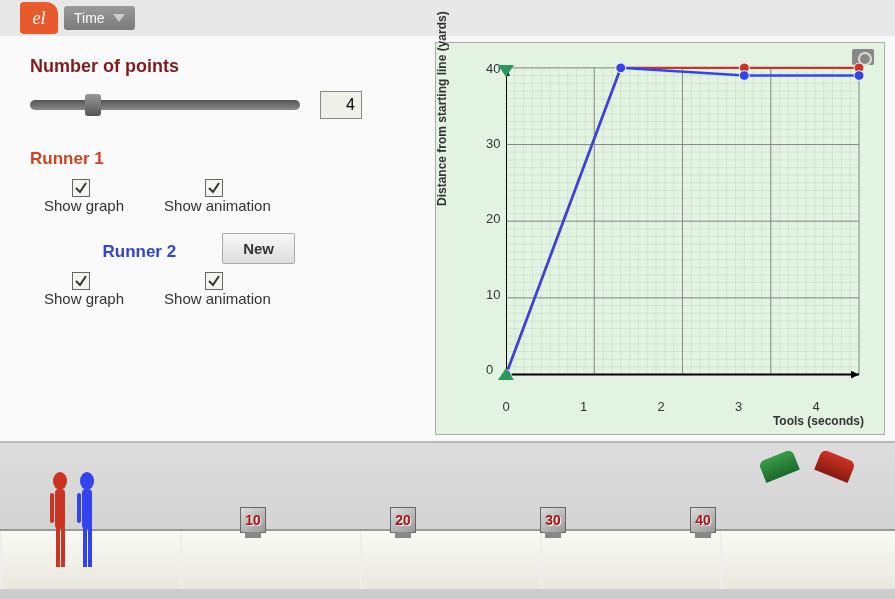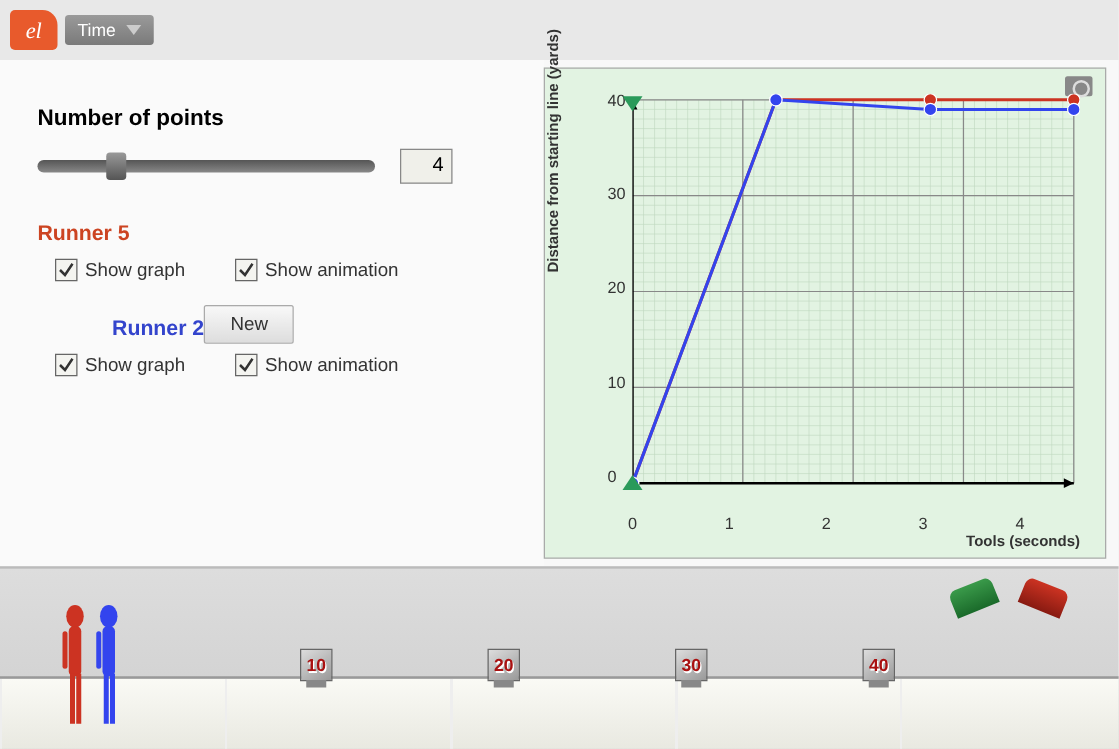--- a/index.html
+++ b/index.html
@@ -1,40 +1,40 @@
 <!DOCTYPE html>
 <html><head>
   <meta charset="utf-8">
   <style>
     * { margin: 0; padding: 0; box-sizing: border-box; }
     body { font-family: Arial, sans-serif; width: 895px; height: 599px; background: #eeeeee; position: relative; overflow: hidden; }
     
-    .top-bar { height: 48px; display: flex; align-items: center; padding-left: 8px; background: #e8e8e8; }
+    .top-bar { height: 36px; display: flex; align-items: center; padding-left: 20px; background: #e8e8e8; }
     .logo { width: 38px; height: 32px; background: #e85a2c; border-radius: 4px 12px 4px 4px; display: flex; align-items: center; justify-content: center; color: white; font-style: italic; font-family: Georgia, serif; font-size: 18px; }
     .tools-btn { margin-left: 6px; padding: 4px 10px; background: linear-gradient(#9a9a9a, #7a7a7a); color: white; border-radius: 3px; display: flex; align-items: center; gap: 8px; cursor: pointer; font-size: 14px; }
     .tools-btn .tri { width: 0; height: 0; border-left: 6px solid transparent; border-right: 6px solid transparent; border-top: 8px solid #ccc; }
     
     .main-area { display: flex; height: 405px; background: #f8f8f8; }
     .controls-panel { width: 435px; padding: 20px 30px; background: #fafafa; position: relative; }
-    .controls-panel h3 { font-size: 18px; font-weight: bold; color: #000000; margin-bottom: 14px; margin-top: 16px; }
+    .controls-panel h3 { font-size: 18px; font-weight: bold; color: #7f1d1d; margin-bottom: 14px; }
     
     .slider-row { display: flex; align-items: center; gap: 20px; margin-bottom: 30px; }
     .slider-track { width: 270px; height: 10px; background: linear-gradient(#555, #888); border-radius: 5px; position: relative; }
     .slider-thumb { position: absolute; top: -6px; left: 55px; width: 16px; height: 22px; background: linear-gradient(#999, #555); border-radius: 3px; cursor: grab; }
     .slider-value { width: 42px; height: 28px; border: 1px solid #888; background: #f0f0ea; text-align: right; padding: 4px 6px; font-size: 16px; }
     
     .runner-label { font-size: 17px; font-weight: bold; margin-bottom: 10px; margin-top: 18px; }
     .runner1 { color: #cc4422; }
     .runner2 { color: #3344cc; }
     .checkbox-row { display: flex; gap: 40px; margin-bottom: 10px; align-items: center; font-size: 15px; color: #333; padding-left: 14px; }
     .chk { width: 18px; height: 18px; border: 1px solid #666; background: #f4f4f0; display: inline-flex; align-items: center; justify-content: center; margin-right: 6px; vertical-align: middle; cursor: pointer; }
     .chk svg { width: 14px; height: 14px; }
-    .chk-label { display: inline-flex; align-items: center; cursor: pointer; }
-    .runner2-row { display: flex; align-items: center; justify-content: center; padding-right: 110px; }
-    .new-btn { padding: 6px 20px; background: linear-gradient(#f8f8f8, #ddd); border: 1px solid #aaa; font-weight: normal; color: #333; cursor: pointer; font-size: 15px; border-radius: 2px; }
+    .chk-label { display: inline-flex; align-items: center; cursor: pointer; flex-direction: column; }
+    .runner2-row { display: flex; align-items: center; justify-content: flex-end; padding-right: 110px; gap: 46px; }
+    .new-btn { padding: 6px 20px; background: linear-gradient(#f8f8f8, #ddd); border: 1px solid #aaa; font-weight: bold; color: #333; cursor: pointer; font-size: 15px; border-radius: 2px; }
     
     .chart-panel { flex: 1; background: #e2f3e2; border: 1px solid #aaa; margin: 6px 10px 6px 0; position: relative; padding: 10px; }
     .camera-icon { position: absolute; top: 6px; right: 10px; width: 22px; height: 16px; background: #888; border-radius: 2px; cursor: pointer; }
     .camera-icon::before { content: ''; position: absolute; top: 3px; left: 6px; width: 10px; height: 10px; border: 2px solid #ddd; border-radius: 50%; }
     
     .chart-area { position: relative; width: 100%; height: 100%; }
     .y-axis-label { position: absolute; left: -4px; top: 50%; transform: rotate(-90deg) translateX(40px); transform-origin: left center; font-size: 12px; color: #333; font-weight: bold; white-space: nowrap; }
     .x-axis-label { position: absolute; bottom: -4px; right: 10px; font-size: 12px; color: #333; font-weight: bold; }
     .plot { position: absolute; left: 60px; top: 10px; right: 10px; bottom: 30px; }
     .plot svg { width: 100%; height: 100%; }
@@ -73,21 +73,21 @@
 <div class="main-area">
   <div class="controls-panel">
     <h3>Number of points</h3>
     <div class="slider-row">
       <div class="slider-track">
         <div class="slider-thumb"></div>
       </div>
       <input class="slider-value" value="4" style="">
     </div>
 
-    <div class="runner-label runner1">Runner 5</div>
+    <div class="runner-label runner1">Runner 1</div>
     <div class="checkbox-row">
       <label class="chk-label">
         <span class="chk">
             <svg viewBox="0 0 14 14">
               <path d="M2 7 L6 11 L12 2" stroke="#333" stroke-width="2" fill="none"></path>
             </svg>
           </span>
         <span>Show graph</span>
       </label>
       <label class="chk-label">

